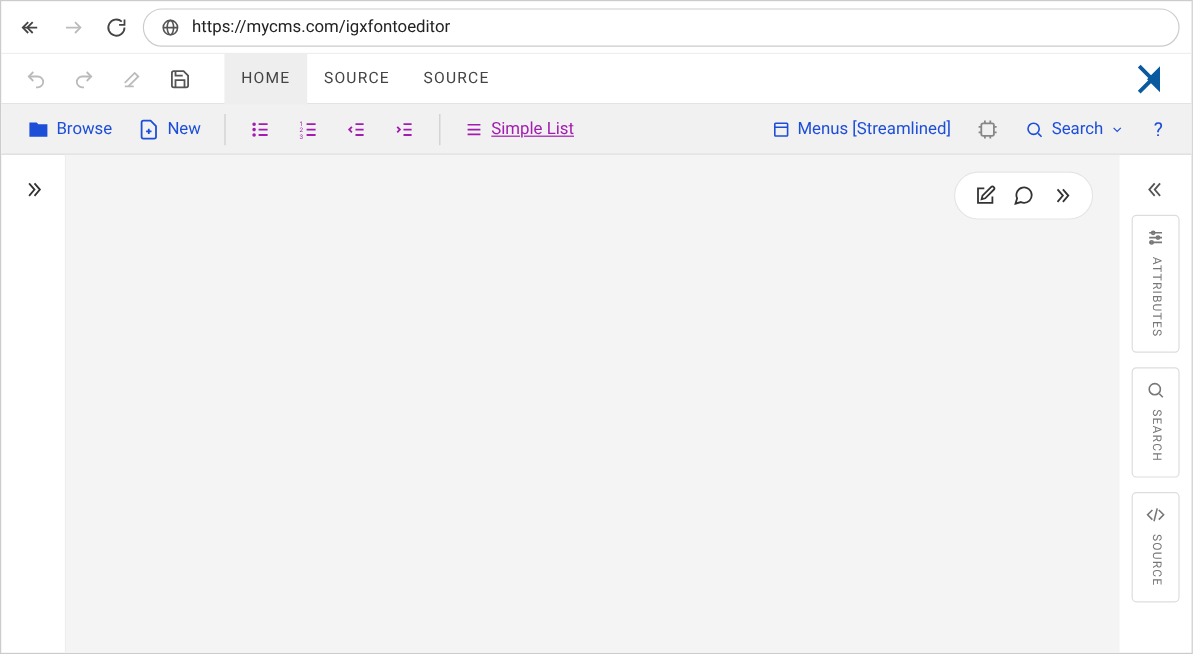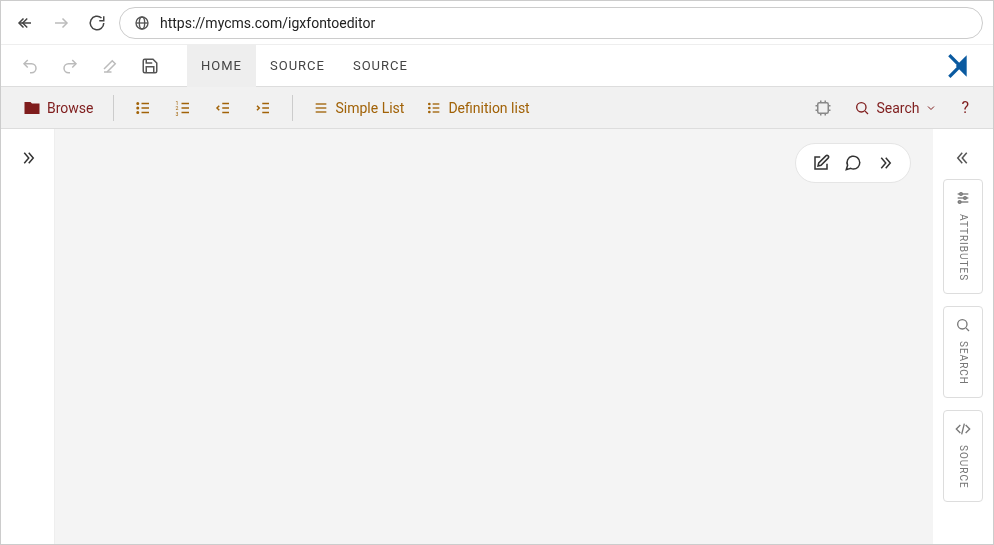--- a/index.html
+++ b/index.html
@@ -16,23 +16,23 @@
   
   .top-toolbar { display:flex; align-items:center; height:42px; border-bottom:1px solid #ddd; padding:0 12px; gap:6px; }
   .top-toolbar .icon-btn { width:34px; height:34px; display:flex; align-items:center; justify-content:center; color:#555; cursor:pointer; }
   .tabs { display:flex; margin-left:14px; gap:0; }
   .tab { padding:0 14px; height:42px; display:flex; align-items:center; letter-spacing:1px; font-size:13px; cursor:pointer; color:#444; }
   .tab.active { background:#eee; }
   .logo { margin-left:auto; padding-right:10px; }
   
   
   .ribbon { display:flex; align-items:center; height:42px; background:#f1f1f1; border-bottom:1px solid #ddd; padding:0 14px; gap:6px; }
-  .ribbon .rb-btn { height:32px; display:flex; align-items:center; gap:6px; padding:0 8px; color:#7f1d1d; cursor:pointer; }
+  .ribbon .rb-btn { height:32px; display:flex; align-items:center; gap:6px; padding:0 8px; color:#1d4ed8; cursor:pointer; }
   .ribbon .rb-btn.icon-only { width:34px; justify-content:center; padding:0; }
-  .ribbon .rb-btn.muted { color:#a16207; }
+  .ribbon .rb-btn.muted { color:#a21caf;text-decoration:underline; }
   .divider { width:1px; height:26px; background:#ccc; margin:0 6px; }
   .spacer { flex:1; }
   
   
   .main-area { display:flex; height:calc(545px - 44px - 42px - 42px - 2px); }
   .left-rail { width:54px; display:flex; justify-content:center; padding-top:20px; border-right:1px solid #eee; }
   .left-rail .chev { color:#333; cursor:pointer; }
   .canvas { flex:1; background:#f4f4f4; position:relative; }
   .floating-tools { position:absolute; top:14px; right:22px; background:#fff; border:1px solid #e5e5e5; border-radius:22px; height:40px; display:flex; align-items:center; gap:14px; padding:0 16px; }
   .floating-tools .ft { color:#333; cursor:pointer; display:flex; }
@@ -121,20 +121,28 @@
   </div>
 </div>
 
 <div class="ribbon">
   <div class="rb-btn">
     <svg width="18" height="18" viewBox="0 0 24 24" fill="currentColor">
         <path d="M10 4H2v16h20V6H12l-2-2z"></path>
       </svg>
     <span>Browse</span>
   </div>
+  <div class="rb-btn">
+    <svg width="18" height="18" viewBox="0 0 24 24" fill="none" stroke="currentColor" stroke-width="2">
+        <path d="M14 2H6a2 2 0 0 0-2 2v16a2 2 0 0 0 2 2h12a2 2 0 0 0 2-2V8z"></path>
+        <line x1="12" y1="11" x2="12" y2="17"></line>
+        <line x1="9" y1="14" x2="15" y2="14"></line>
+      </svg>
+    <span>New</span>
+  </div>
   <div class="divider"></div>
   <div class="rb-btn icon-only muted">
     <svg width="18" height="18" viewBox="0 0 24 24" fill="none" stroke="currentColor" stroke-width="2">
         <circle cx="5" cy="6" r="1" fill="currentColor"></circle>
         <circle cx="5" cy="12" r="1" fill="currentColor"></circle>
         <circle cx="5" cy="18" r="1" fill="currentColor"></circle>
         <line x1="10" y1="6" x2="20" y2="6"></line>
         <line x1="10" y1="12" x2="20" y2="12"></line>
         <line x1="10" y1="18" x2="20" y2="18"></line>
       </svg>
@@ -167,32 +175,28 @@
   </div>
   <div class="divider"></div>
   <div class="rb-btn muted">
     <svg width="16" height="16" viewBox="0 0 24 24" fill="none" stroke="currentColor" stroke-width="2">
         <line x1="4" y1="6" x2="20" y2="6"></line>
         <line x1="4" y1="12" x2="20" y2="12"></line>
         <line x1="4" y1="18" x2="20" y2="18"></line>
       </svg>
     <span>Simple List</span>
   </div>
-  <div class="rb-btn muted">
+  <div class="spacer"></div>
+  <div class="rb-btn">
     <svg width="16" height="16" viewBox="0 0 24 24" fill="none" stroke="currentColor" stroke-width="2">
-        <circle cx="5" cy="6" r="1" fill="currentColor"></circle>
-        <circle cx="5" cy="12" r="1" fill="currentColor"></circle>
-        <circle cx="5" cy="18" r="1" fill="currentColor"></circle>
-        <line x1="10" y1="6" x2="20" y2="6"></line>
-        <line x1="10" y1="12" x2="20" y2="12"></line>
-        <line x1="10" y1="18" x2="20" y2="18"></line>
-      </svg>
-    <span>Definition list</span>
-  </div>
-  <div class="spacer"></div>
+        <rect x="4" y="4" width="16" height="16" rx="1"></rect>
+        <line x1="4" y1="9" x2="20" y2="9"></line>
+      </svg>
+    <span>Menus [Streamlined]</span>
+  </div>
   <div class="rb-btn icon-only" style="color:#888">
     <svg width="18" height="18" viewBox="0 0 24 24" fill="none" stroke="currentColor" stroke-width="2">
         <rect x="5" y="5" width="14" height="14" rx="2"></rect>
         <line x1="9" y1="2" x2="9" y2="5"></line>
         <line x1="15" y1="2" x2="15" y2="5"></line>
         <line x1="9" y1="19" x2="9" y2="22"></line>
         <line x1="15" y1="19" x2="15" y2="22"></line>
         <line x1="2" y1="9" x2="5" y2="9"></line>
         <line x1="2" y1="15" x2="5" y2="15"></line>
         <line x1="19" y1="9" x2="22" y2="9"></line>

